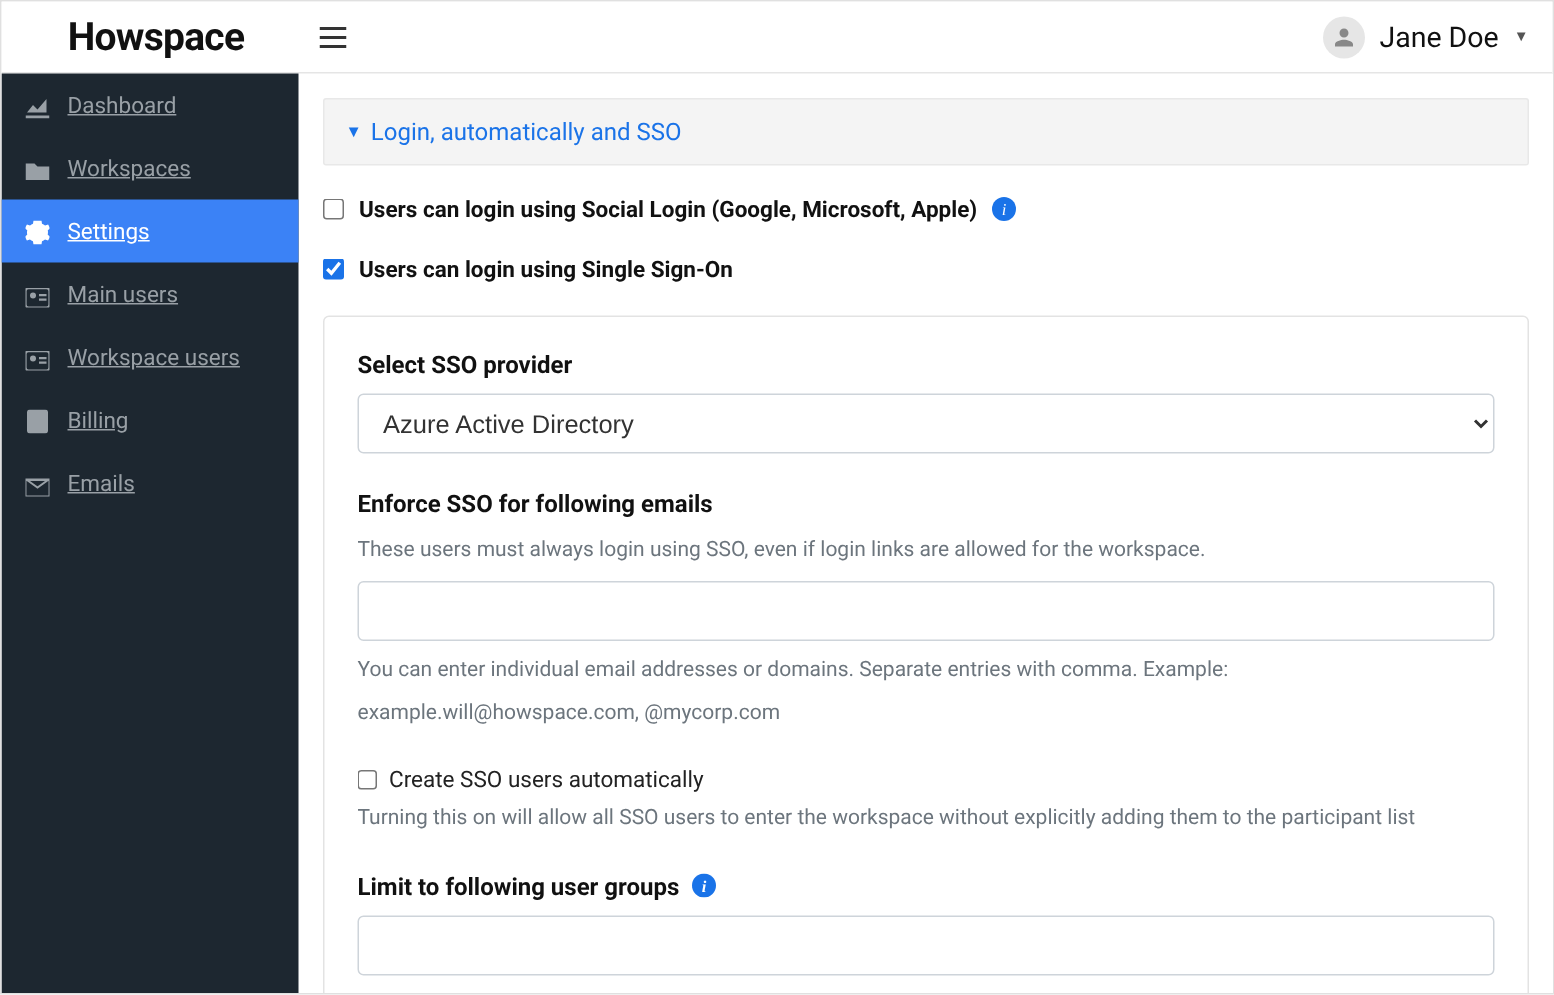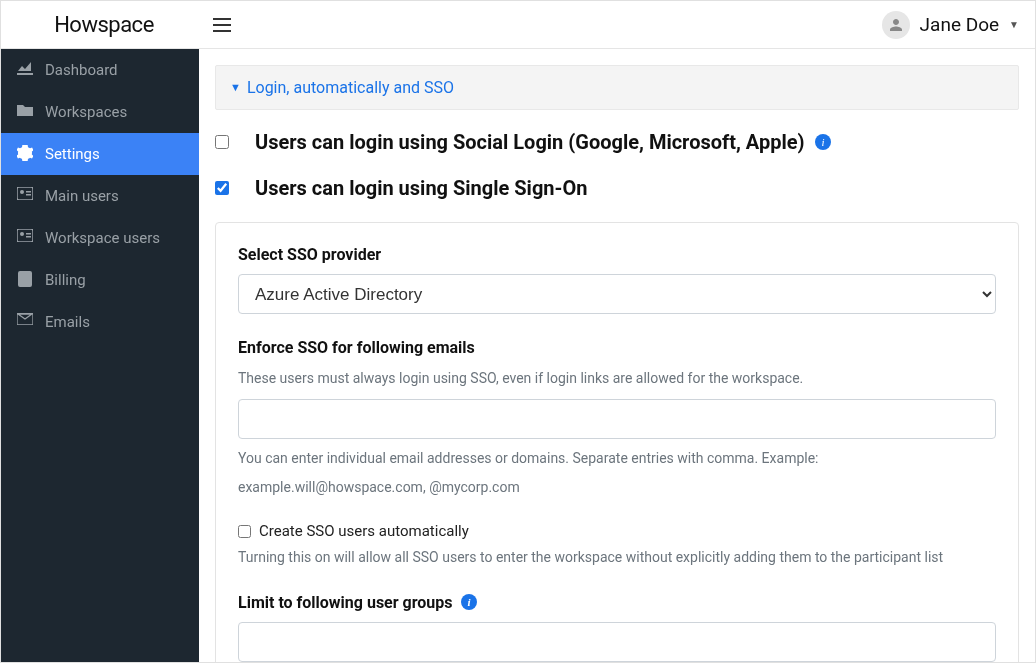--- a/index.html
+++ b/index.html
@@ -21,22 +21,22 @@
     padding: 0 16px 0 8px;
     background: #fff;
   }
   .logo-wrap {
     width: 190px;
     display: flex;
     justify-content: center;
     align-items: center;
   }
   .logo {
-    font-size: 22px;
-    font-weight: 400;
+    font-size: 26px;
+    font-weight: 700;
     letter-spacing: -0.5px;
     color: #111;
   }
   .hamburger {
     font-size: 20px;
     color: #333;
     cursor: pointer;
     padding: 4px 8px;
     margin-left: 6px;
   }
@@ -64,26 +64,27 @@
 
   .sidebar {
     width: 198px;
     background: #1d2730;
     color: #adb5bd;
     padding-top: 0;
     flex-shrink: 0;
   }
   .sidebar-item {
     display: flex;
-    align-items: flex-start;
+    align-items: flex-end;
     gap: 12px;
     padding: 12px 16px;
     font-size: 15px;
     cursor: pointer;
     color: #99a0a6;
+    text-decoration: underline;
   }
   .sidebar-item.active {
     background: #3b82f6;
     color: #fff;
   }
   .sidebar-item .icon {
     width: 16px;
     display: inline-flex;
     justify-content: center;
     color: inherit;
@@ -118,24 +119,23 @@
     gap: 10px;
     margin-bottom: 22px;
   }
   .check-row input[type="checkbox"] {
     width: 14px;
     height: 14px;
     accent-color: #1a73e8;
     cursor: pointer;
   }
   .check-row label {
-    font-size: 20px;
+    font-size: 15px;
     font-weight: 700;
     color: #111;
-    margin-left: 16px;
   }
   .info-icon {
     color: #1a73e8;
     font-size: 15px;
     cursor: pointer;
     display: inline-flex;
   }
 
   .sso-box {
     border: 1px solid #e3e3e3;

